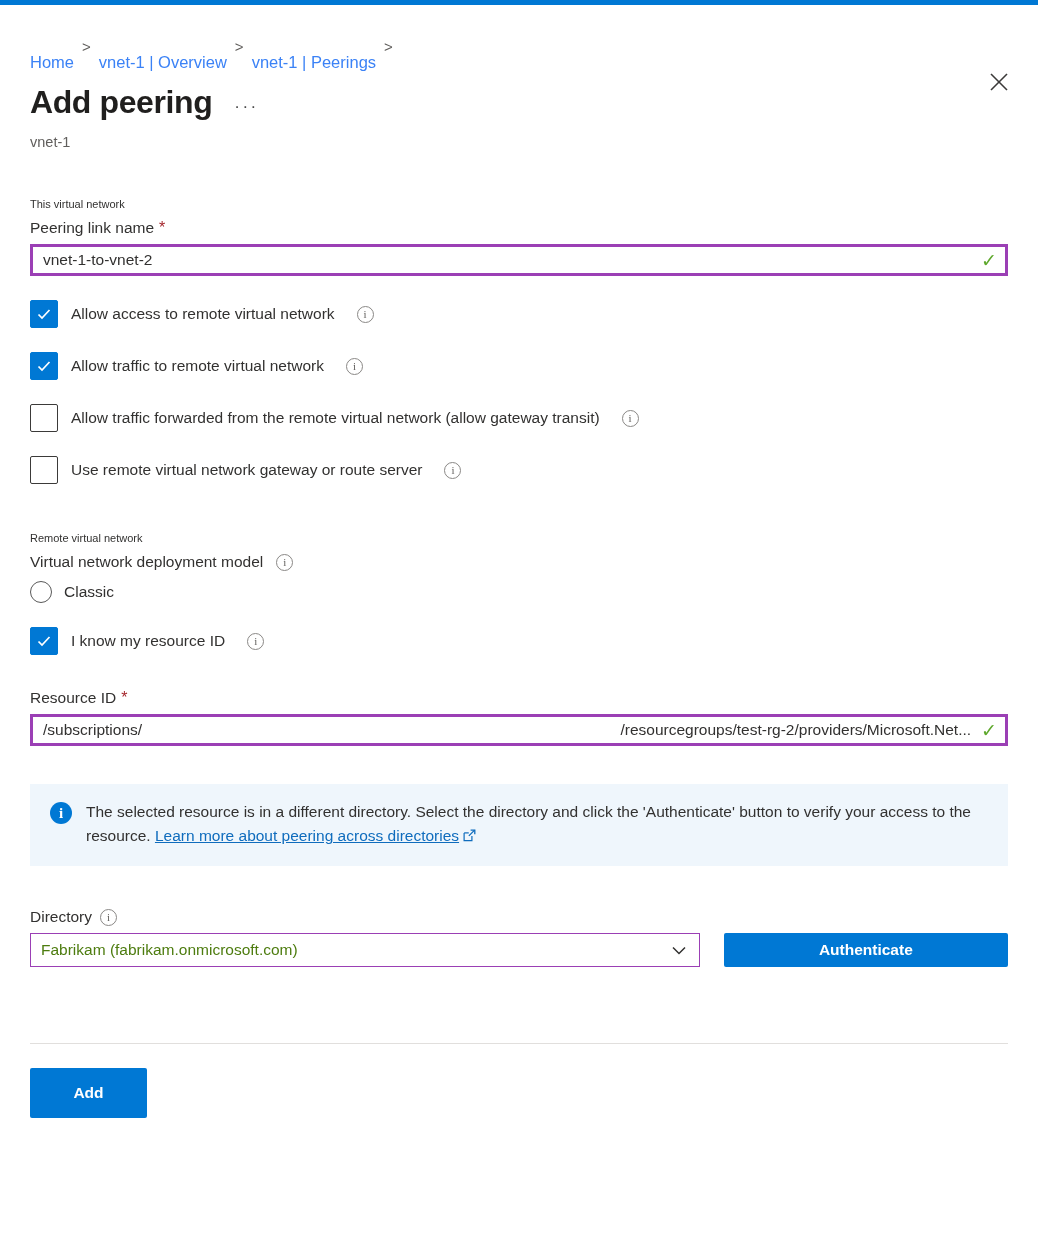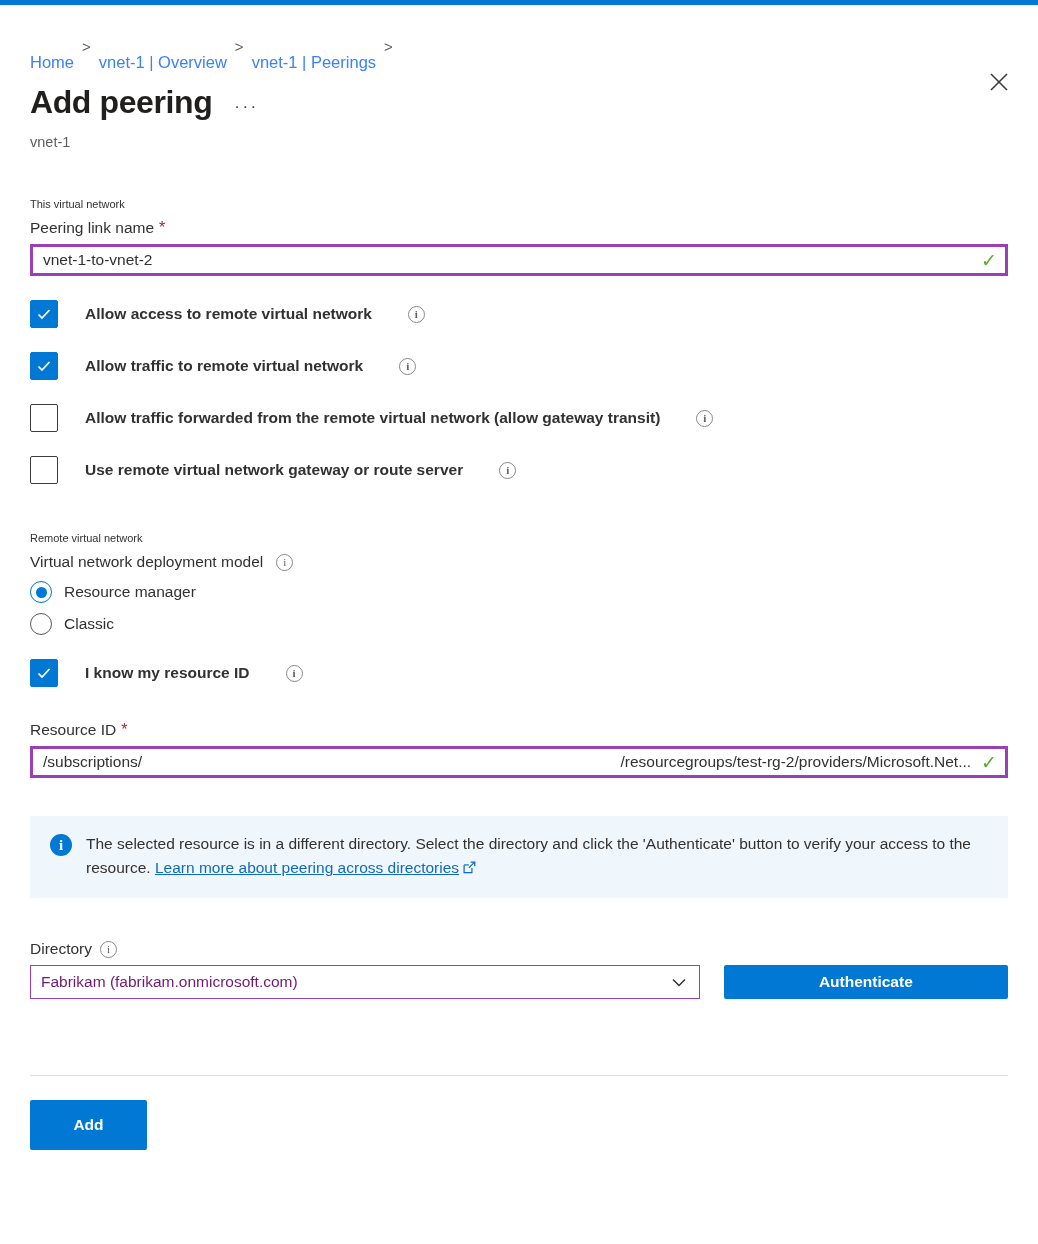--- a/index.html
+++ b/index.html
@@ -108,22 +108,21 @@
     line-height: 1;
     margin-left: auto;
     flex: 0 0 auto;
   }
   .resid .check-ok { margin-left: 4px; }
 
   
   .cb-row {
     display: flex; align-items: center;
     margin-top: 24px;
-    gap: 27px;
-    font-weight: bold;
+    gap: 13px;
   }
   .cb {
     width: 28px; height: 28px;
     border-radius: 2px;
     flex: 0 0 auto;
     display: flex; align-items: center; justify-content: center;
     cursor: pointer;
   }
   .cb.on { background: #0078d4; border: 1px solid #0078d4; }
   .cb.off { background: #fff; border: 1px solid #3b3a39; }
@@ -209,21 +208,21 @@
   }
   .dir-row { display: flex; align-items: center; gap: 24px; }
   .select {
     width: 688px;
     height: 34px;
     border: 1px solid #9b3fb5;
     background: #fff;
     display: flex; align-items: center;
     padding: 0 10px 0 10px;
     font-size: 15.5px;
-    color: #701a75;
+    color: #4d7c0f;
     cursor: pointer;
     gap: 28px;
   }
   .select .chev { margin-left: auto; color: #323130; display: flex; }
   .btn-primary {
     background: #0078d4;
     color: #fff;
     border: none;
     border-radius: 2px;
     font-family: "Liberation Sans", sans-serif;
@@ -313,26 +312,20 @@
     <span class="info info-gap">i</span>
   </div>
 
   <div class="section-head">Remote virtual network</div>
 
   <div class="field-label">
     <span>Virtual network deployment model</span>
     <span class="info info-gap">i</span>
   </div>
 
-  <div class="rd-row">
-    <div class="rd on">
-      <div class="dot"></div>
-    </div>
-    <span class="rd-label">Resource manager</span>
-  </div>
   <div class="rd-row">
     <div class="rd off"></div>
     <span class="rd-label">Classic</span>
   </div>
 
   <div class="cb-row">
     <div class="cb on">
       <svg width="18" height="18" viewBox="0 0 18 18">
         <polyline points="3.5,9.5 7,13 14.5,5" fill="none" stroke="#ffffff" stroke-width="1.7"></polyline>
       </svg>

